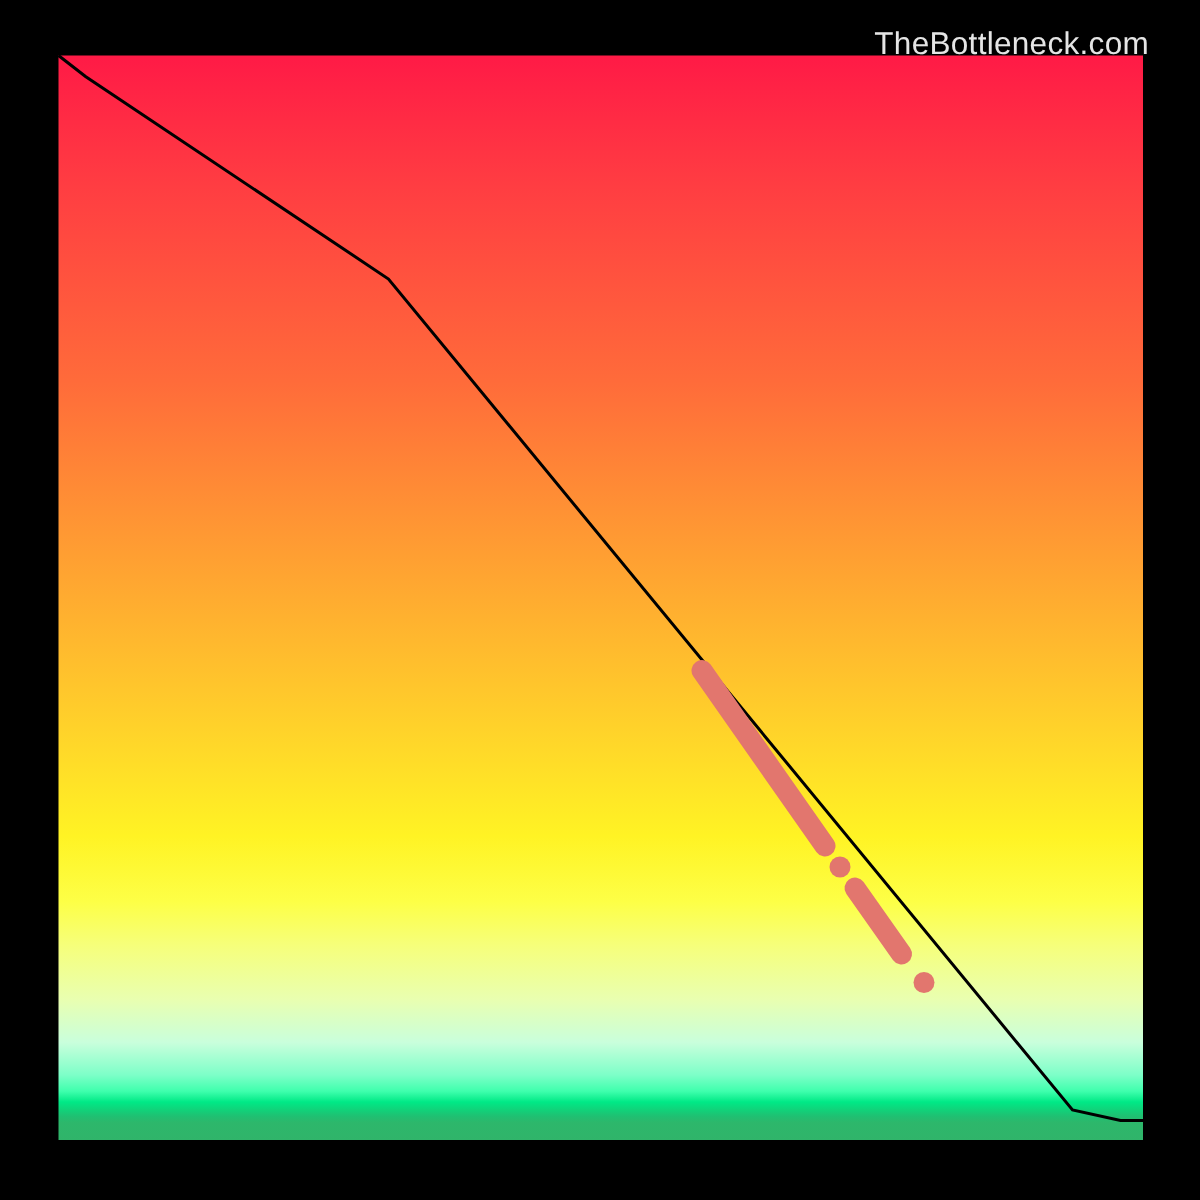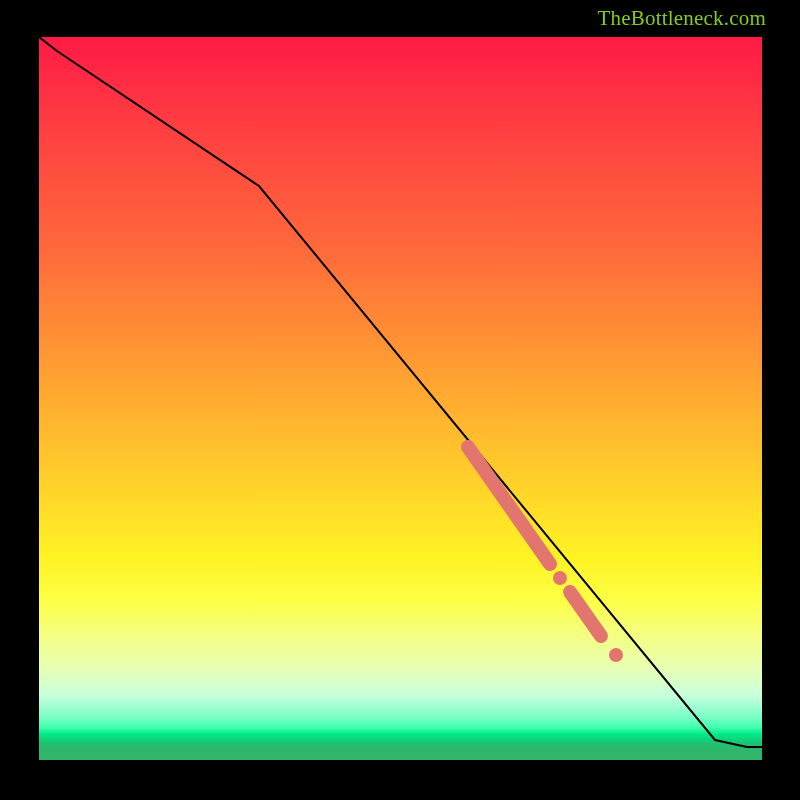--- a/index.html
+++ b/index.html
@@ -48,27 +48,26 @@
   .overlay-svg {
     position: absolute;
     left: 0;
     top: 0;
     width: 723px;
     height: 723px;
     overflow: visible;
   }
   .credit {
     position: absolute;
-    top: 6px;
+    top: 18px;
     right: 34px;
     font-size: 21px;
     font-weight: 400;
-    color: #84cc16;
+    color: #e5e5e5;
     letter-spacing: 0.2px;
-    font-family: Liberation Serif, serif;
   }
 </style>
 </head>
 <body>
 
 <div class="frame">
   <div class="plot-area">
     <svg class="overlay-svg" viewBox="0 0 723 723" preserveAspectRatio="none">
       <path d="M 0 0
                L 18 14

